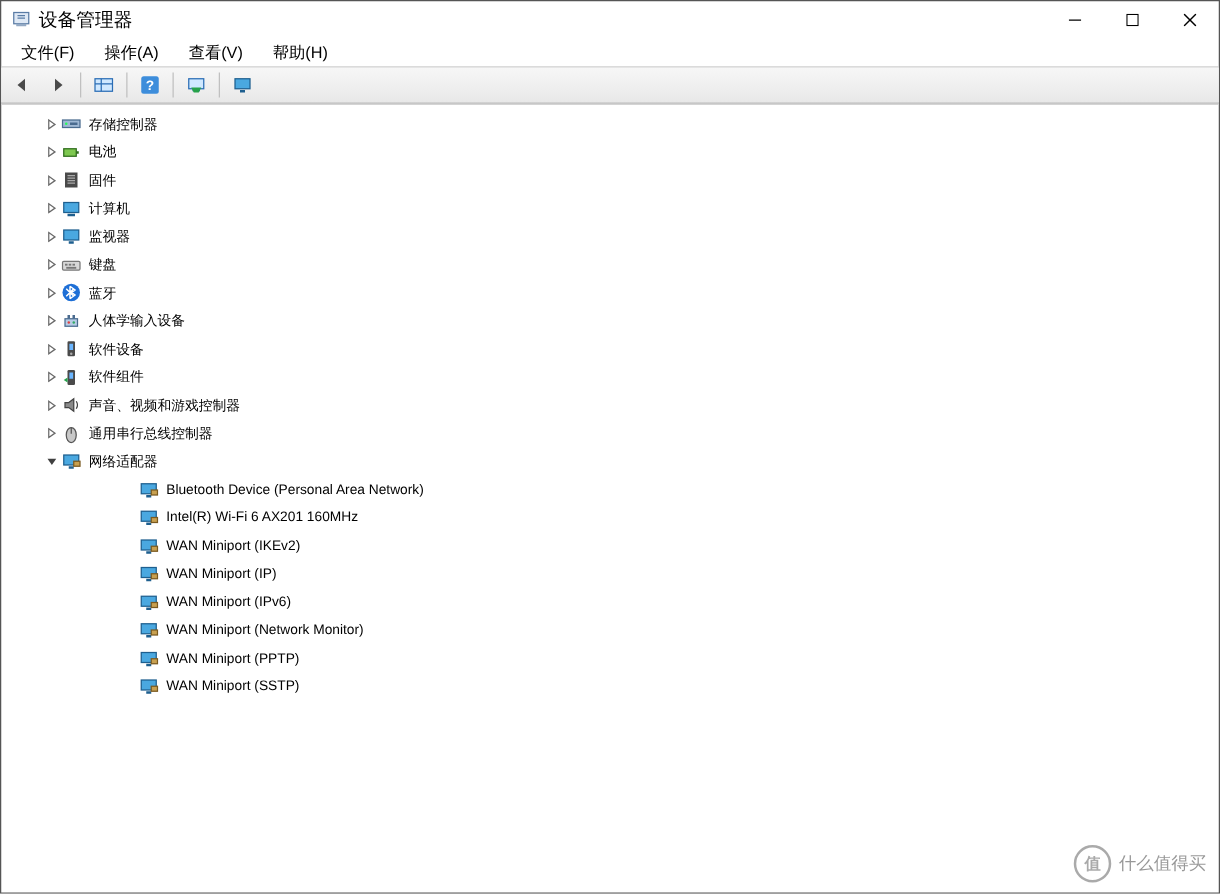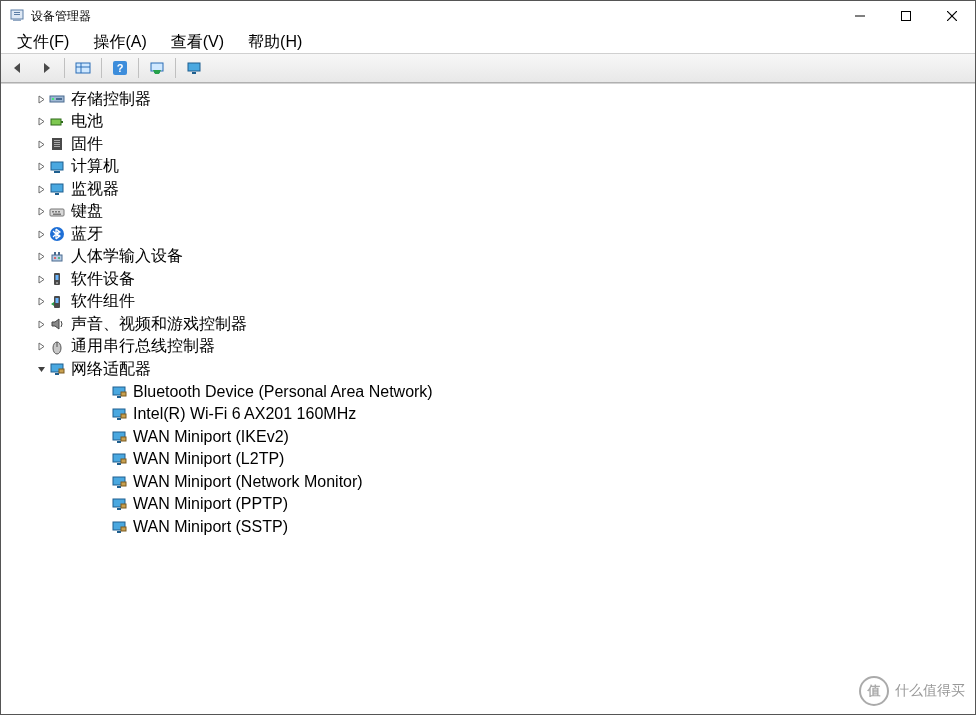--- a/index.html
+++ b/index.html
@@ -1,35 +1,35 @@
 <!DOCTYPE html>
 <html><head>
 <meta charset="utf-8">
 <style>
 html,body{margin:0;padding:0;font-family:"Microsoft YaHei","Segoe UI",Tahoma,sans-serif;font-size:12px;background:#fff;color:#000;overflow:hidden}
 .window{width:976px;height:715px;border:1px solid #555;box-sizing:border-box;display:flex;flex-direction:column;background:#fff;position:relative}
 .titlebar{height:30px;display:flex;align-items:center;padding-left:8px}
 .titlebar .app-icon{width:16px;height:16px;display:flex;align-items:center;justify-content:center;margin-right:6px}
-.title-text{font-size:12px}
+.title-text{font-size:15px}
 .win-controls{margin-left:auto;display:flex;height:100%}
 .win-btn{width:46px;display:flex;align-items:center;justify-content:center;cursor:default}
 .win-btn svg{display:block}
 .menubar{height:22px;display:flex;align-items:center;padding:0 6px;gap:4px}
-.menu-item{padding:2px 10px;font-size:16px;cursor:default}
+.menu-item{padding:2px 10px;font-size:13px;cursor:default}
 .toolbar{height:28px;background:linear-gradient(#f7f7f7,#e8e8e8);border-top:1px solid #d0d0d0;border-bottom:1px solid #b0b0b0;display:flex;align-items:center;padding:0 4px;gap:2px}
 .tb-btn{width:24px;height:24px;display:flex;align-items:center;justify-content:center;border:1px solid transparent;border-radius:2px;cursor:default}
 .tb-sep{width:1px;height:20px;background:#c0c0c0;margin:0 3px}
 .content{flex:1;display:flex;overflow:hidden;border-top:1px solid #d4d4d4}
 .tree{flex:1;overflow-y:auto;overflow-x:auto;padding:4px 0 0 0}
 .tree ul{list-style:none;margin:0;padding:0}
 .tree li{white-space:nowrap}
 .node{display:flex;align-items:center;height:22.5px;padding-left:0}
 .expander{width:16px;height:16px;display:flex;align-items:center;justify-content:center;color:#6b6b6b;font-size:10px;flex-shrink:0}
 .node-icon{width:16px;height:16px;margin:0 4px 0 0;flex-shrink:0;display:flex;align-items:center;justify-content:center}
-.node-label{font-size:16px;padding:0 2px}
+.node-label{font-size:11px;padding:0 2px}
 .indent-1{padding-left:32px}
 .indent-2{padding-left:94px}
 .watermark{position:absolute;bottom:8px;right:10px;display:flex;align-items:center;gap:6px;opacity:0.55;color:#444;font-size:14px;pointer-events:none}
 .wm-badge{width:26px;height:26px;border:2px solid #666;border-radius:50%;display:flex;align-items:center;justify-content:center;font-size:13px;font-weight:bold;color:#666}
 
 .tree::-webkit-scrollbar{width:17px;height:17px}
 .tree::-webkit-scrollbar-track{background:#f0f0f0}
 .tree::-webkit-scrollbar-thumb{background:#c2c2c2;border:1px solid #e8e8e8}
 </style>
 </head>
@@ -383,21 +383,34 @@
               <li>
                 <div class="node indent-2">
                   <span class="expander"></span>
                   <span class="node-icon">
                     <svg width="16" height="16" viewBox="0 0 16 16">
                       <rect x="2" y="3" width="12" height="8" fill="#4aa8e0" stroke="#1e5f8f"></rect>
                       <rect x="6" y="12" width="4" height="2" fill="#1e5f8f"></rect>
                       <rect x="10" y="8" width="5" height="4" fill="#c8a050" stroke="#7a5a20"></rect>
                     </svg>
                   </span>
-                  <span class="node-label">WAN Miniport (L2TP)</span>
+                  <span class="node-label">WAN Miniport (IP)</span>
+                </div>
+              </li>
+              <li>
+                <div class="node indent-2">
+                  <span class="expander"></span>
+                  <span class="node-icon">
+                    <svg width="16" height="16" viewBox="0 0 16 16">
+                      <rect x="2" y="3" width="12" height="8" fill="#4aa8e0" stroke="#1e5f8f"></rect>
+                      <rect x="6" y="12" width="4" height="2" fill="#1e5f8f"></rect>
+                      <rect x="10" y="8" width="5" height="4" fill="#c8a050" stroke="#7a5a20"></rect>
+                    </svg>
+                  </span>
+                  <span class="node-label">WAN Miniport (IPv6)</span>
                 </div>
               </li>
               <li>
                 <div class="node indent-2">
                   <span class="expander"></span>
                   <span class="node-icon">
                     <svg width="16" height="16" viewBox="0 0 16 16">
                       <rect x="2" y="3" width="12" height="8" fill="#4aa8e0" stroke="#1e5f8f"></rect>
                       <rect x="6" y="12" width="4" height="2" fill="#1e5f8f"></rect>
                       <rect x="10" y="8" width="5" height="4" fill="#c8a050" stroke="#7a5a20"></rect>

